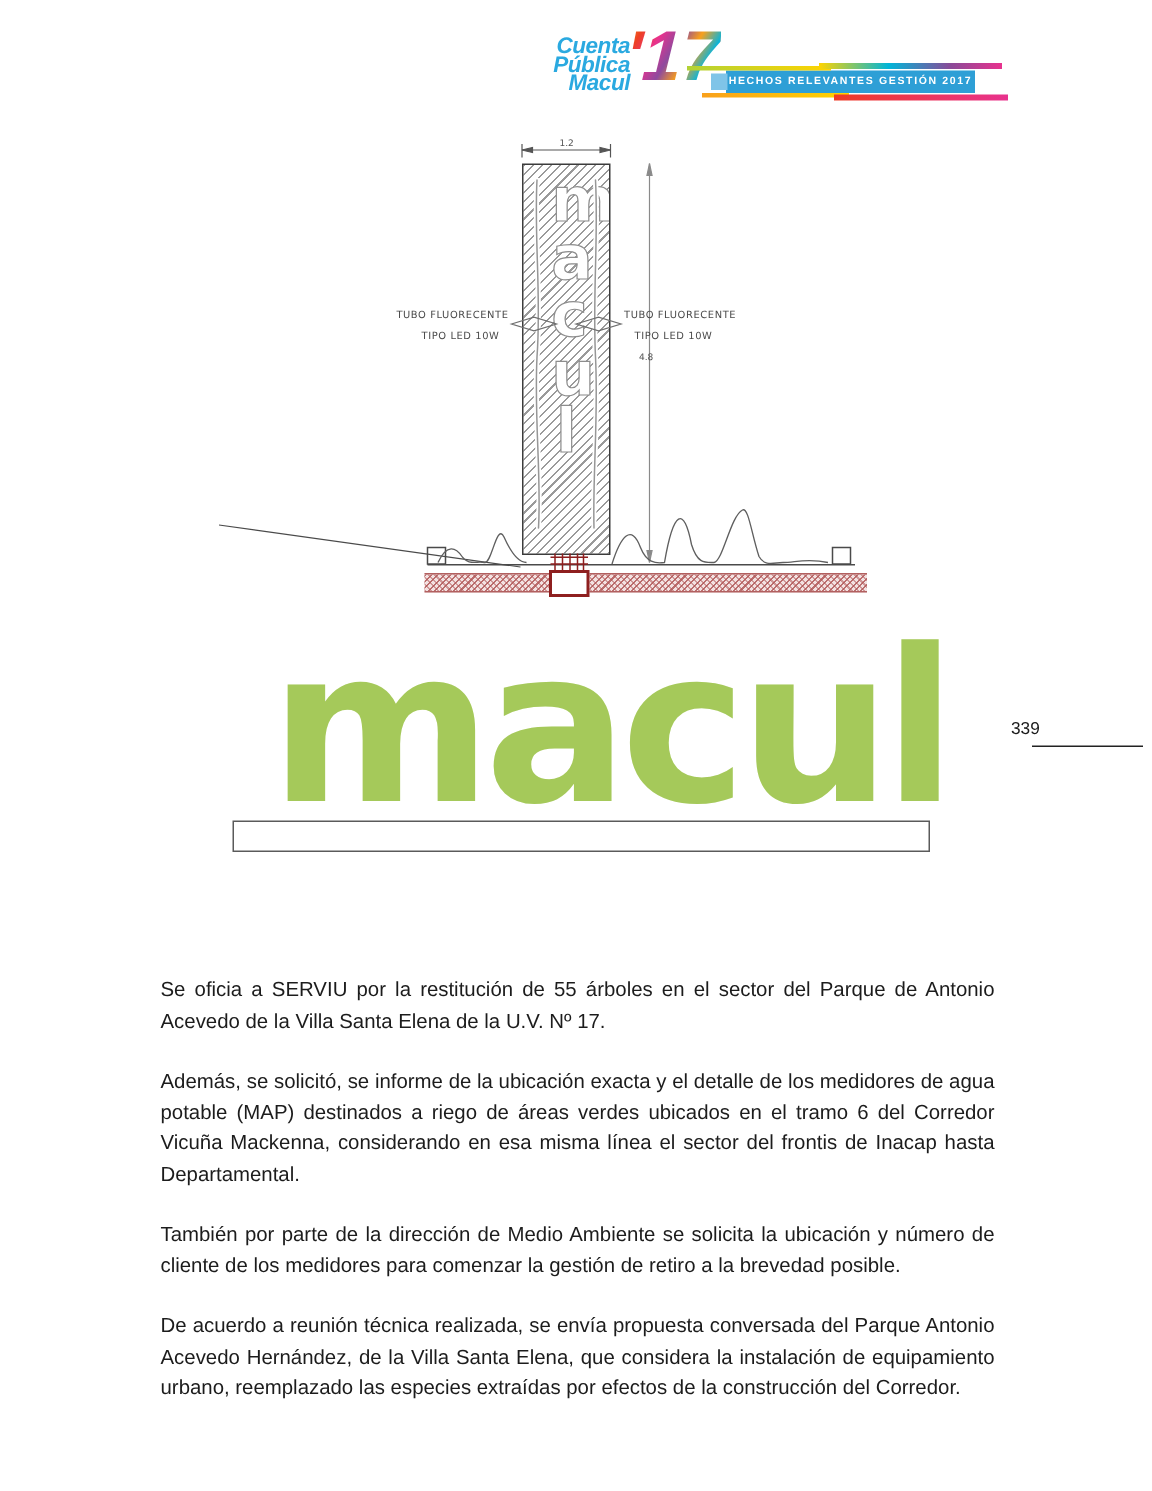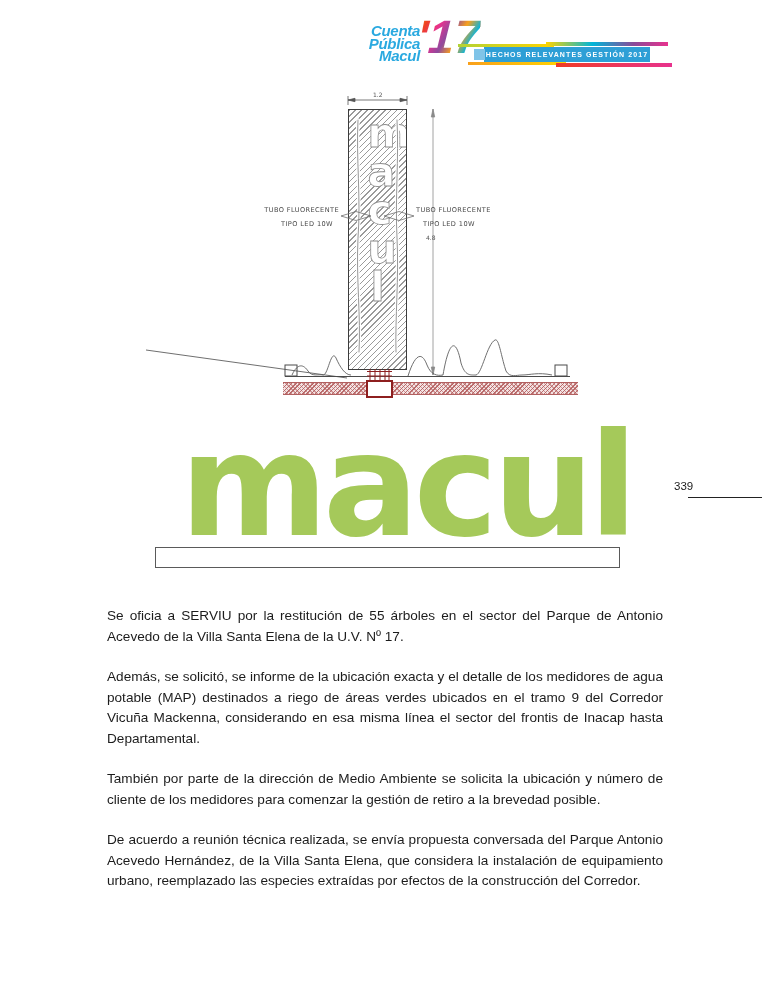--- a/index.html
+++ b/index.html
@@ -88,21 +88,21 @@
   .page-number {
     position:absolute; left:674px; top:480px;
     font-size:11.5px; color:#1a1a1a;
   }
   .page-number-rule {
     position:absolute; left:688px; top:497px; width:74px; height:0;
     border-top:1.5px solid #222;
   }
 
   
-  .body-text { position:absolute; left:107px; top:606px; width:556px; }
+  .body-text { position:absolute; left:107px; top:650px; width:556px; }
   .body-text p {
     margin:0 0 20px 0; font-size:13.6px; line-height:20.5px;
     color:#1c1c1c; text-align:justify;
   }
 </style>
 </head>
 <body>
 
 <div class="page">
 
@@ -193,18 +193,18 @@
   </div>
 
   <div class="sign-base"></div>
   <div class="sign-text">macul</div>
 
   <div class="page-number">339</div>
   <div class="page-number-rule"></div>
 
   <div class="body-text">
     <p>Se oficia a SERVIU por la restitución de 55 árboles en el sector del Parque de Antonio Acevedo de la Villa Santa Elena de la U.V. Nº 17.</p>
-    <p>Además, se solicitó, se informe de la ubicación exacta y el detalle de los medidores de agua potable (MAP) destinados a riego de áreas verdes ubicados en el tramo 9 del Corredor Vicuña Mackenna, considerando en esa misma línea el sector del frontis de Inacap hasta Departamental.</p>
+    <p>Además, se solicitó, se informe de la ubicación exacta y el detalle de los medidores de agua potable (MAP) destinados a riego de áreas verdes ubicados en el tramo 6 del Corredor Vicuña Mackenna, considerando en esa misma línea el sector del frontis de Inacap hasta Departamental.</p>
     <p>También por parte de la dirección de Medio Ambiente se solicita la ubicación y número de cliente de los medidores para comenzar la gestión de retiro a la brevedad posible.</p>
     <p>De acuerdo a reunión técnica realizada, se envía propuesta conversada del Parque Antonio Acevedo Hernández, de la Villa Santa Elena, que considera la instalación de equipamiento urbano, reemplazado las especies extraídas por efectos de la construcción del Corredor.</p>
   </div>
 
 </div>
 
 </body></html>

